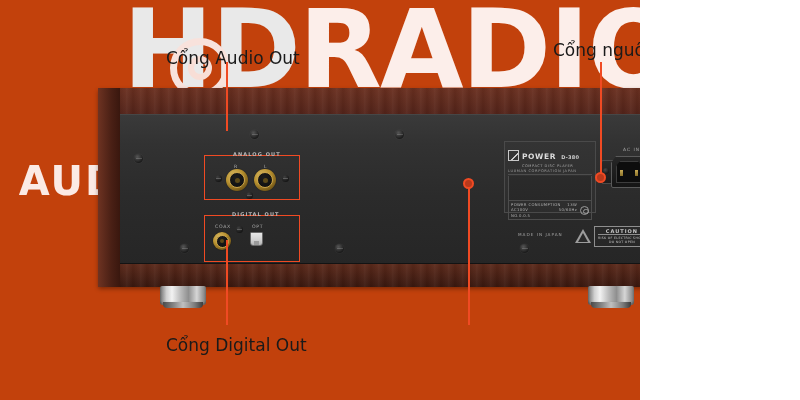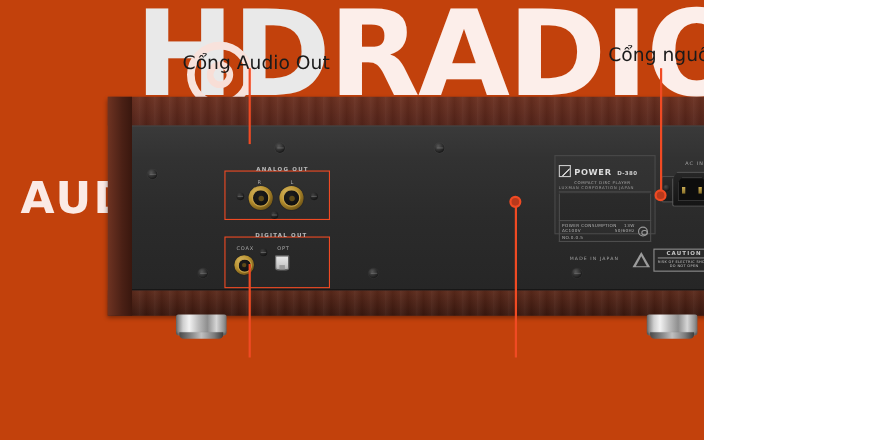--- a/index.html
+++ b/index.html
@@ -569,17 +569,18 @@
   </div>
 
   <div class="callout-label" style="left:166px; top:48px;">Cổng Audio Out</div>
   <div class="lead-line" style="left:226px; top:62px; height:69px;"></div>
 
   <div class="callout-label" style="left:553px; top:40px;">Cổng nguồn</div>
   <div class="lead-line" style="left:600px; top:62px; height:115px;"></div>
   <div class="lead-dot" style="left:595px; top:172px;"></div>
 
   <div class="lead-line" style="left:226px; top:240px; height:85px;"></div>
+  <div class="callout-label" style="left:166px; top:335px;">Cổng Digital Out</div>
 
   <div class="lead-dot" style="left:463px; top:178px;"></div>
   <div class="lead-line" style="left:468px; top:188px; height:137px;"></div>
 
 </div>
 
 </body></html>

